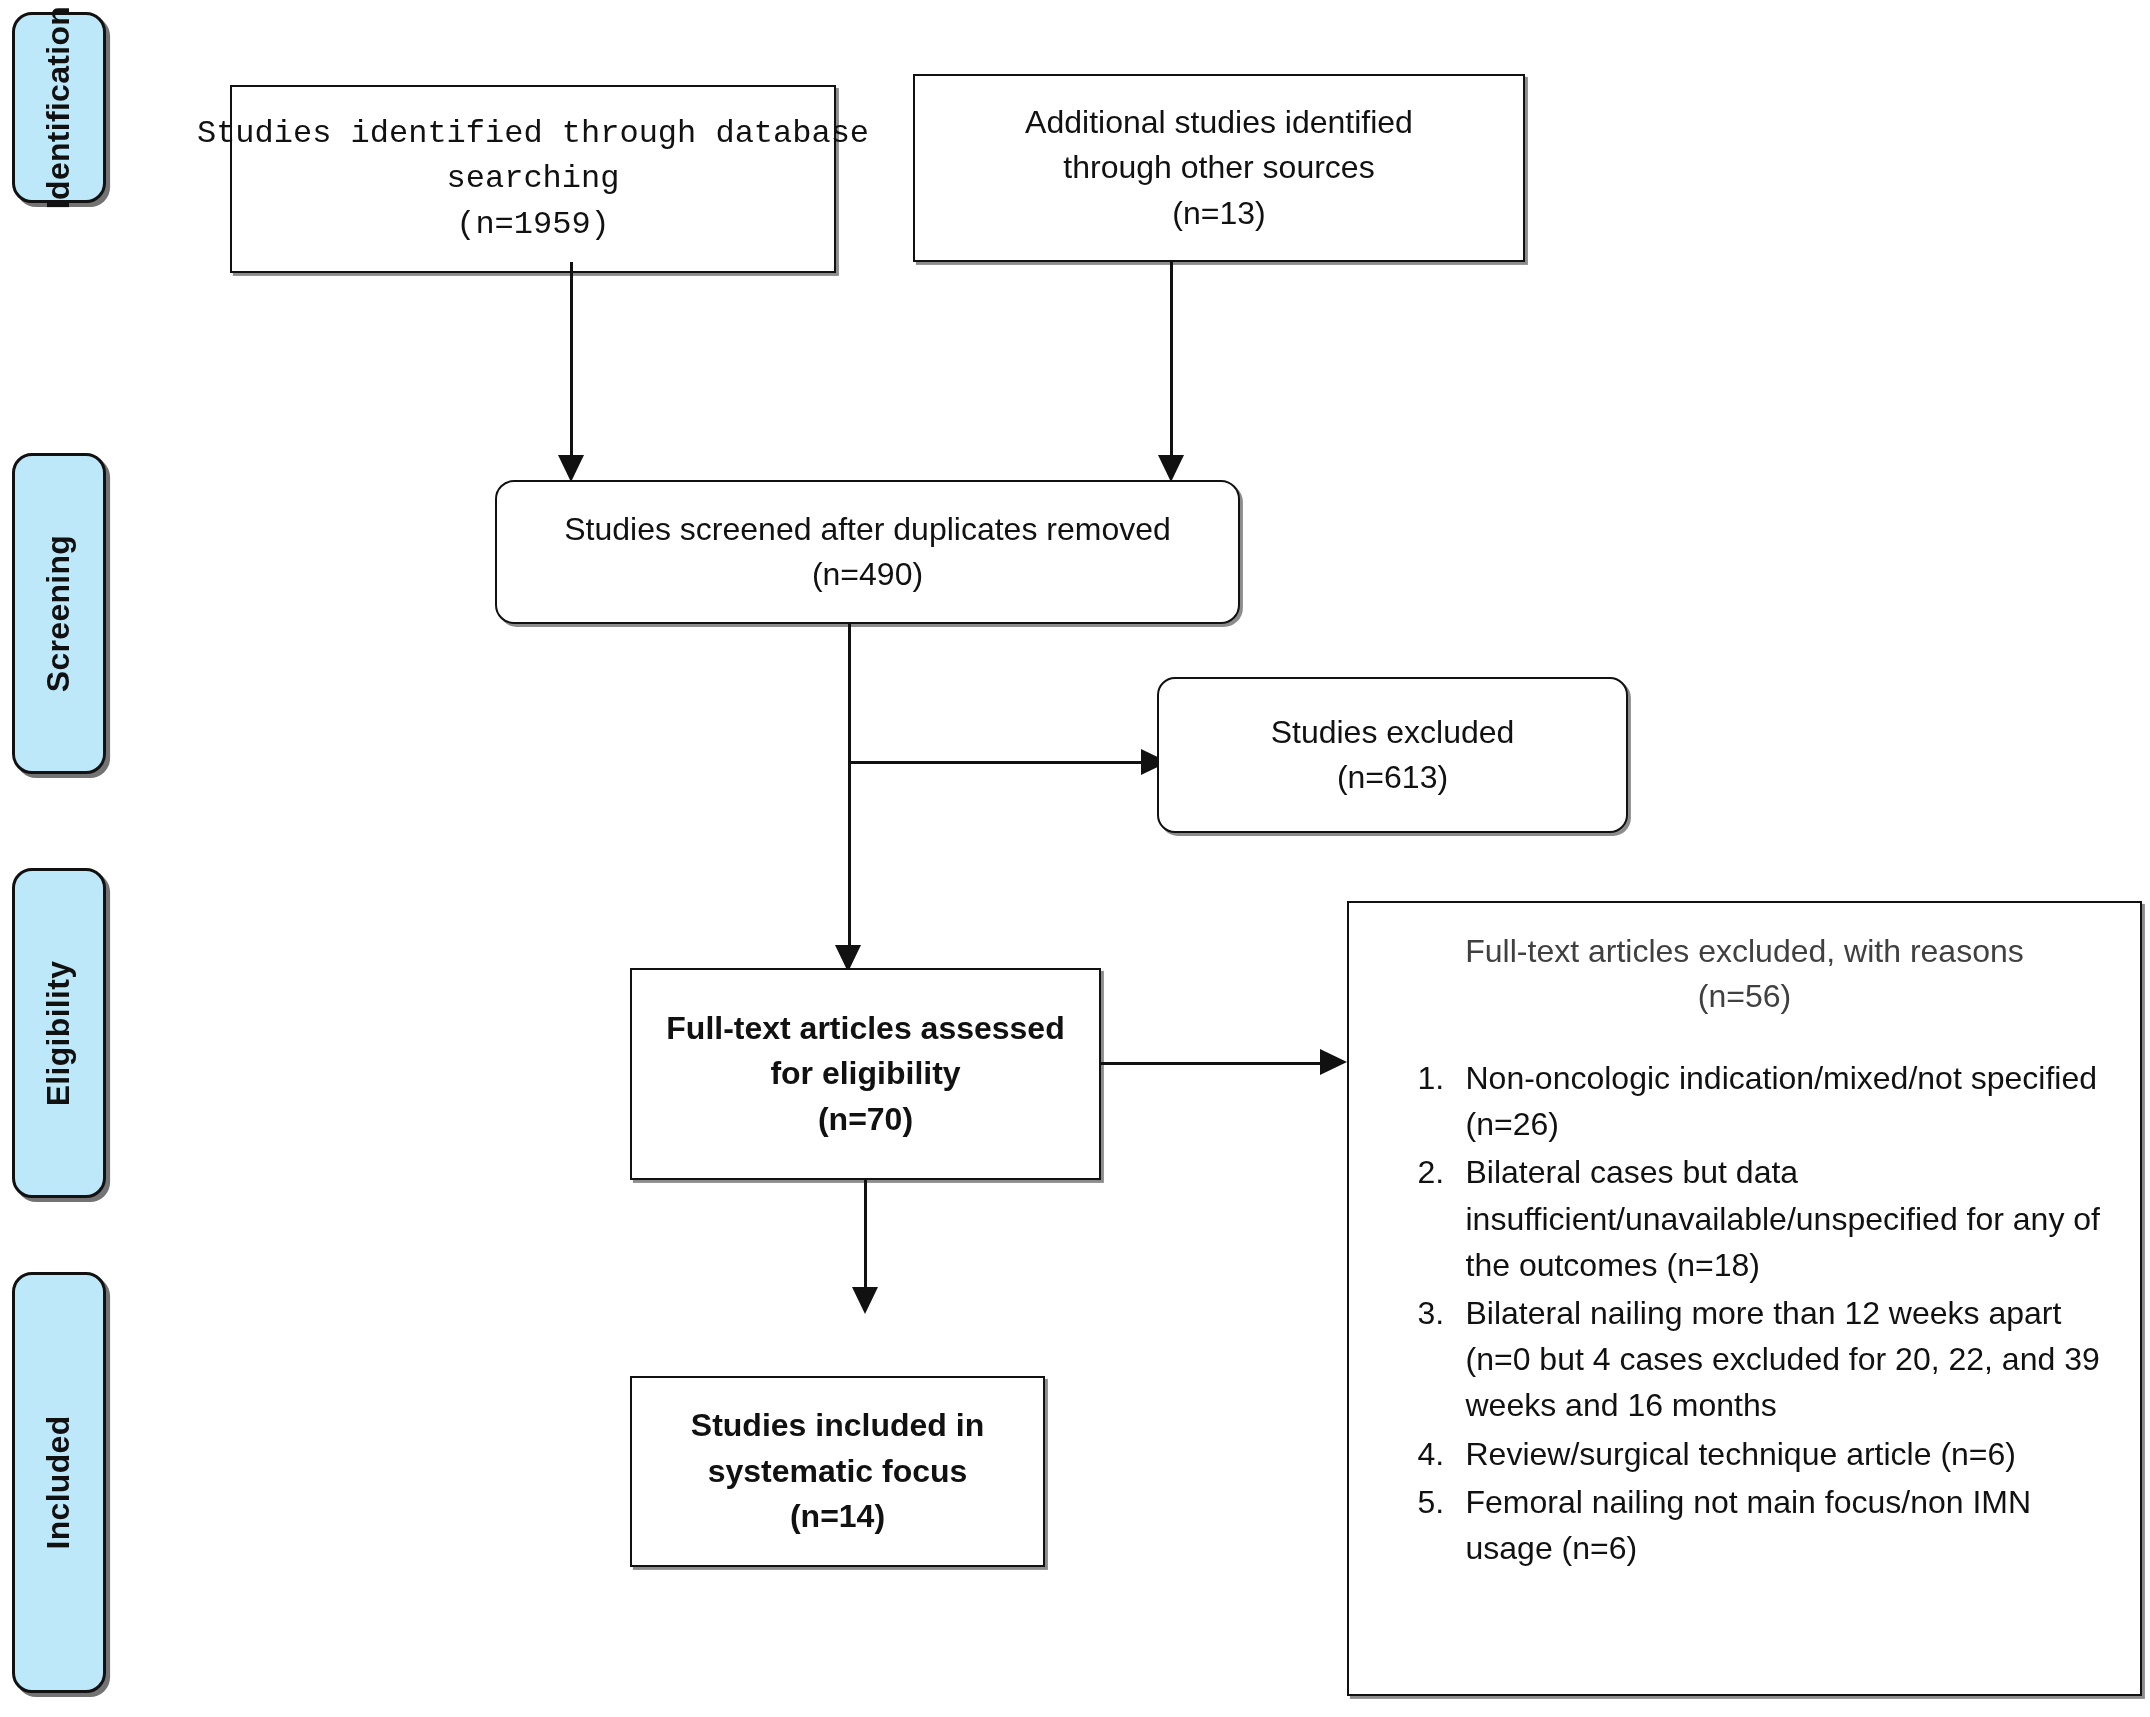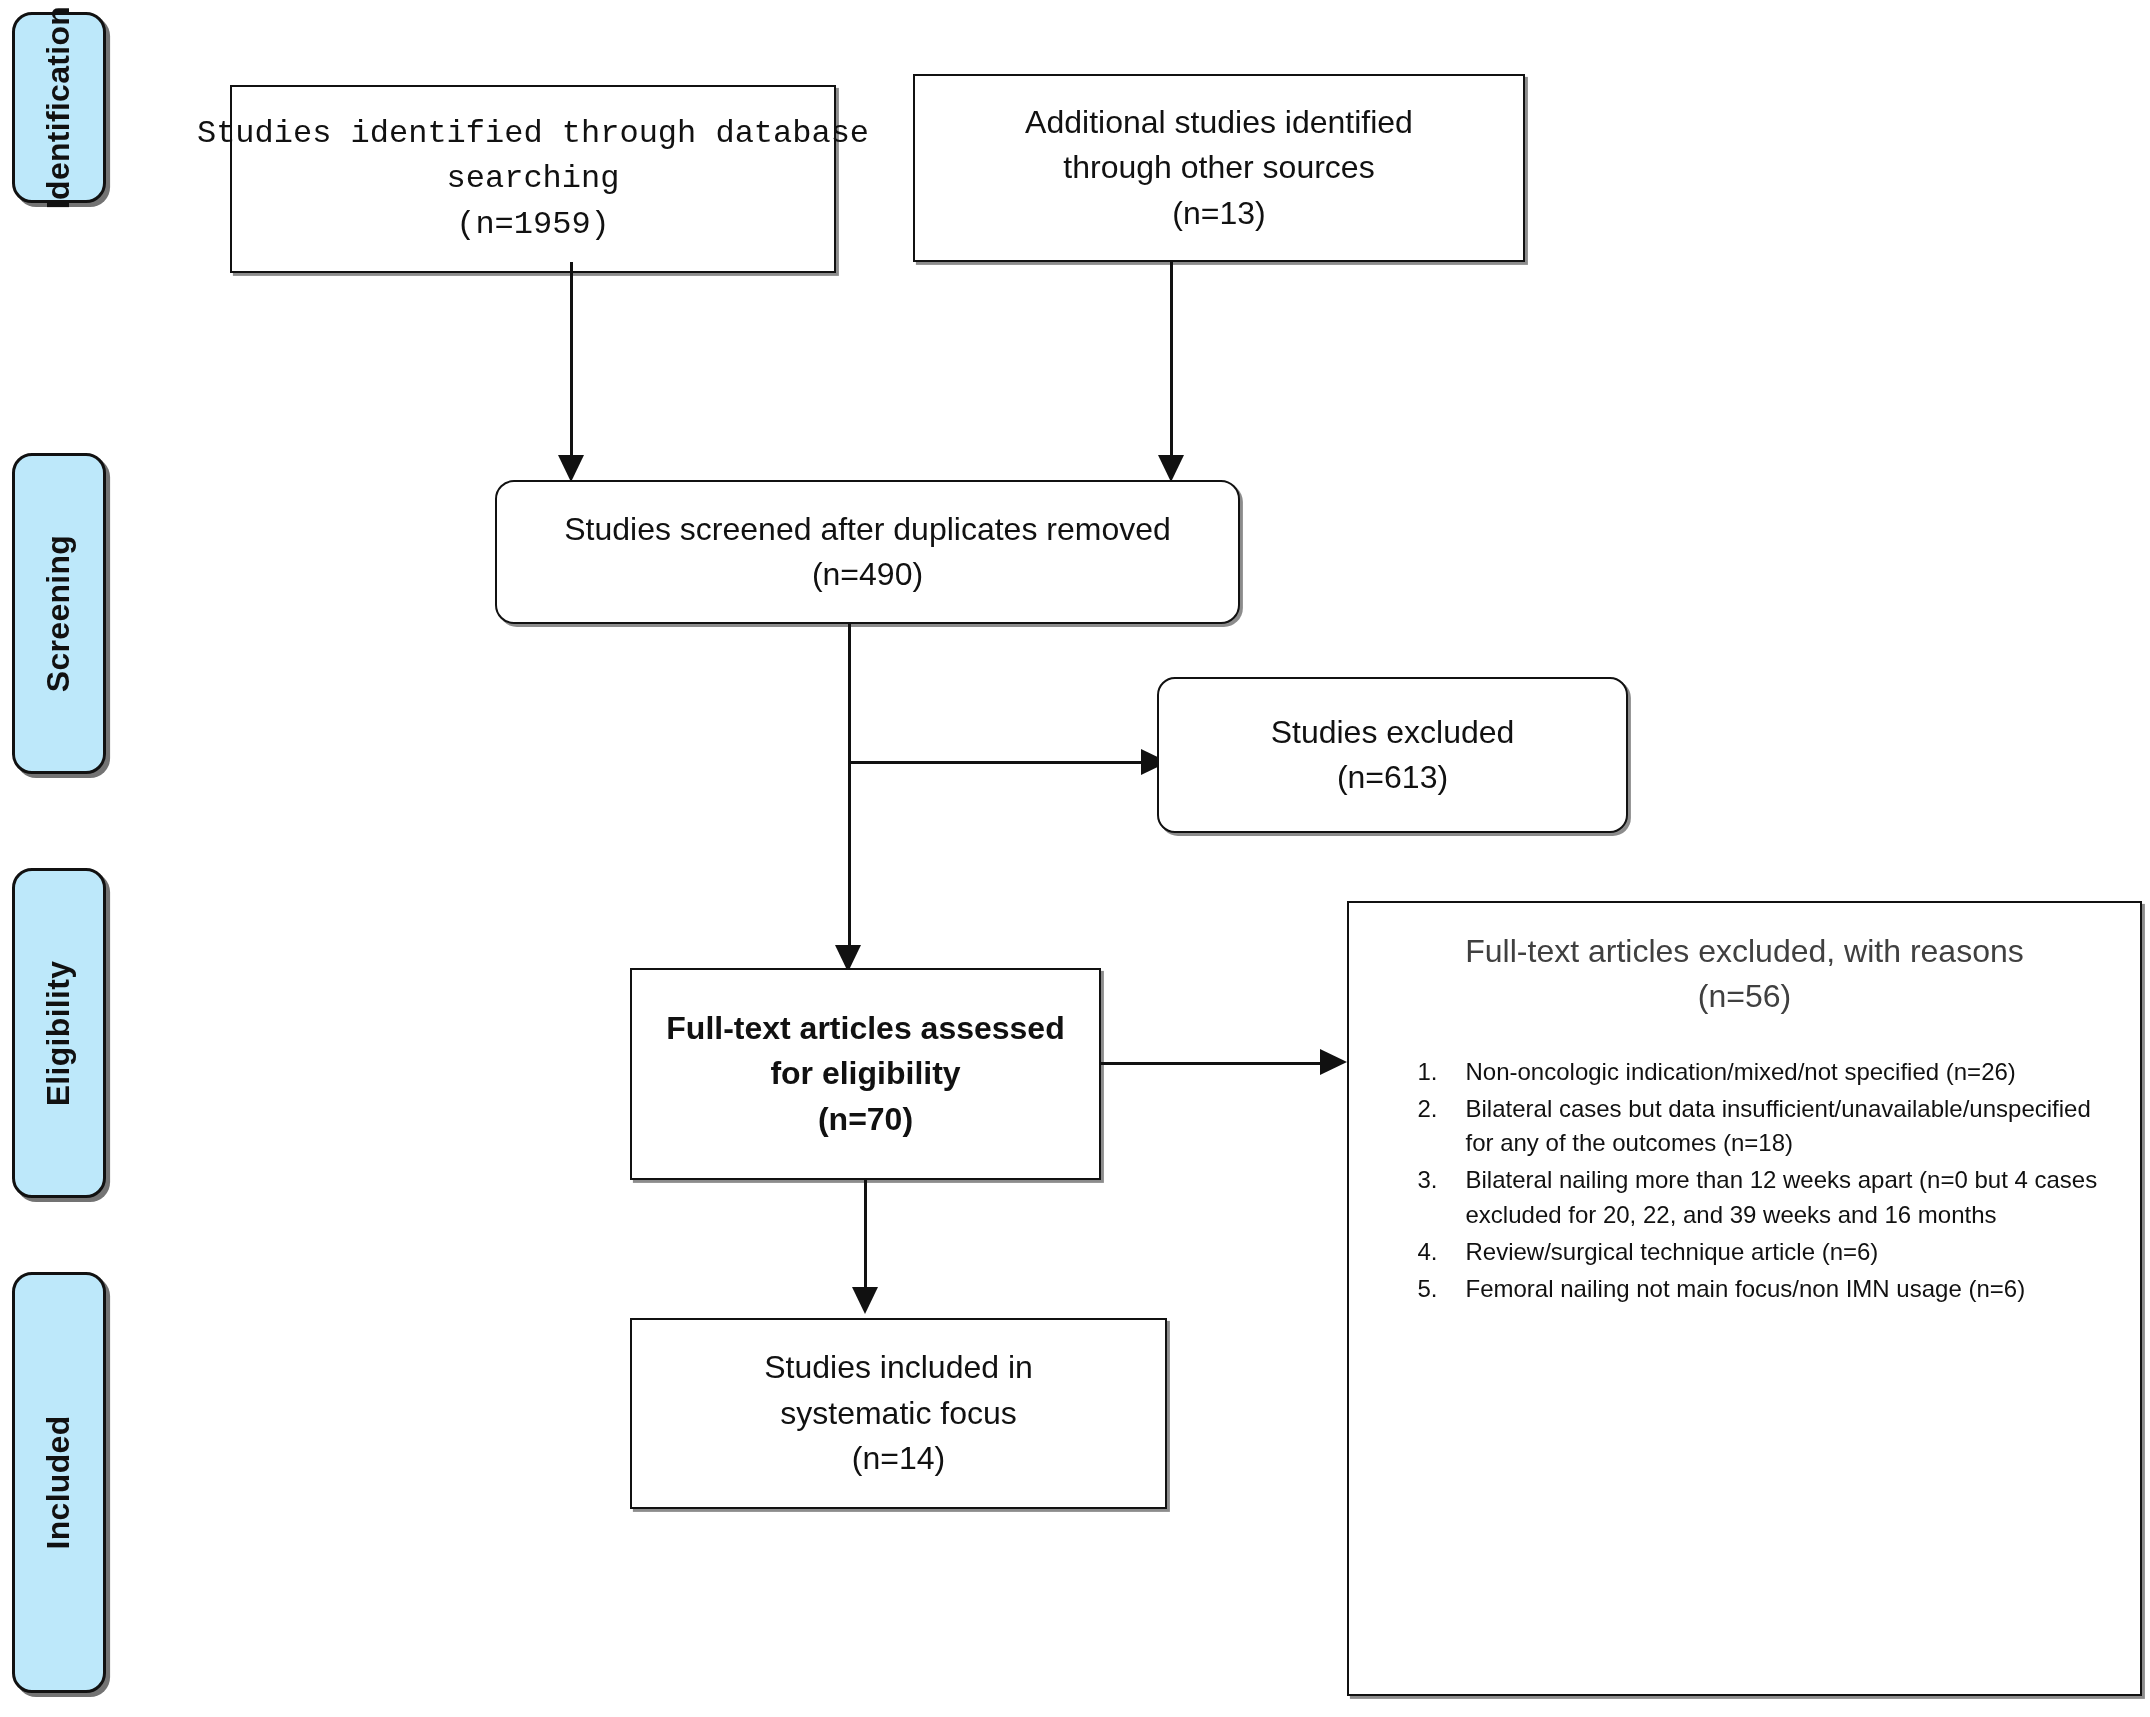--- a/index.html
+++ b/index.html
@@ -81,21 +81,21 @@
   }
   .reasons-list {
     margin: 35px 0 0 0;
     padding: 0 0 0 52px;
     list-style: none;
     counter-reset: reason;
   }
   .reasons-list li {
     counter-increment: reason;
     position: relative;
-    font-size: 24px;
+    font-size: 32px;
     line-height: 1.44;
     color: #111111;
     margin-bottom: 2.4px;
     padding-left: 48px;
   }
   .reasons-list li::before {
     content: counter(reason) ".";
     position: absolute;
     left: 0;
     top: 0;
@@ -184,21 +184,21 @@
     <div class="line">for eligibility</div>
     <div class="line">(n=70)</div>
   </div>
 
   <div class="conn conn-h" style="left:1101px; top:1062px; width:221px;"></div>
   <div class="arrowhead-right" style="left:1320px; top:1049px;"></div>
 
   <div class="conn conn-v" style="left:864px; top:1180px; height:109px;"></div>
   <div class="arrowhead-down" style="left:852px; top:1287px;"></div>
 
-  <div class="flow-box" style="left:630px; top:1318px; width:537px; height:191px;">
+  <div class="flow-box" style="left:630px; top:1376px; width:415px; height:191px;font-weight:bold;">
     <div class="line">Studies included in</div>
     <div class="line">systematic focus</div>
     <div class="line">(n=14)</div>
   </div>
 
   <div class="reasons-box" style="left:1347px; top:901px; width:795px; height:795px;">
     <div class="reasons-header">Full-text articles excluded, with reasons</div>
     <div class="reasons-header">(n=56)</div>
 
     <ol class="reasons-list">

